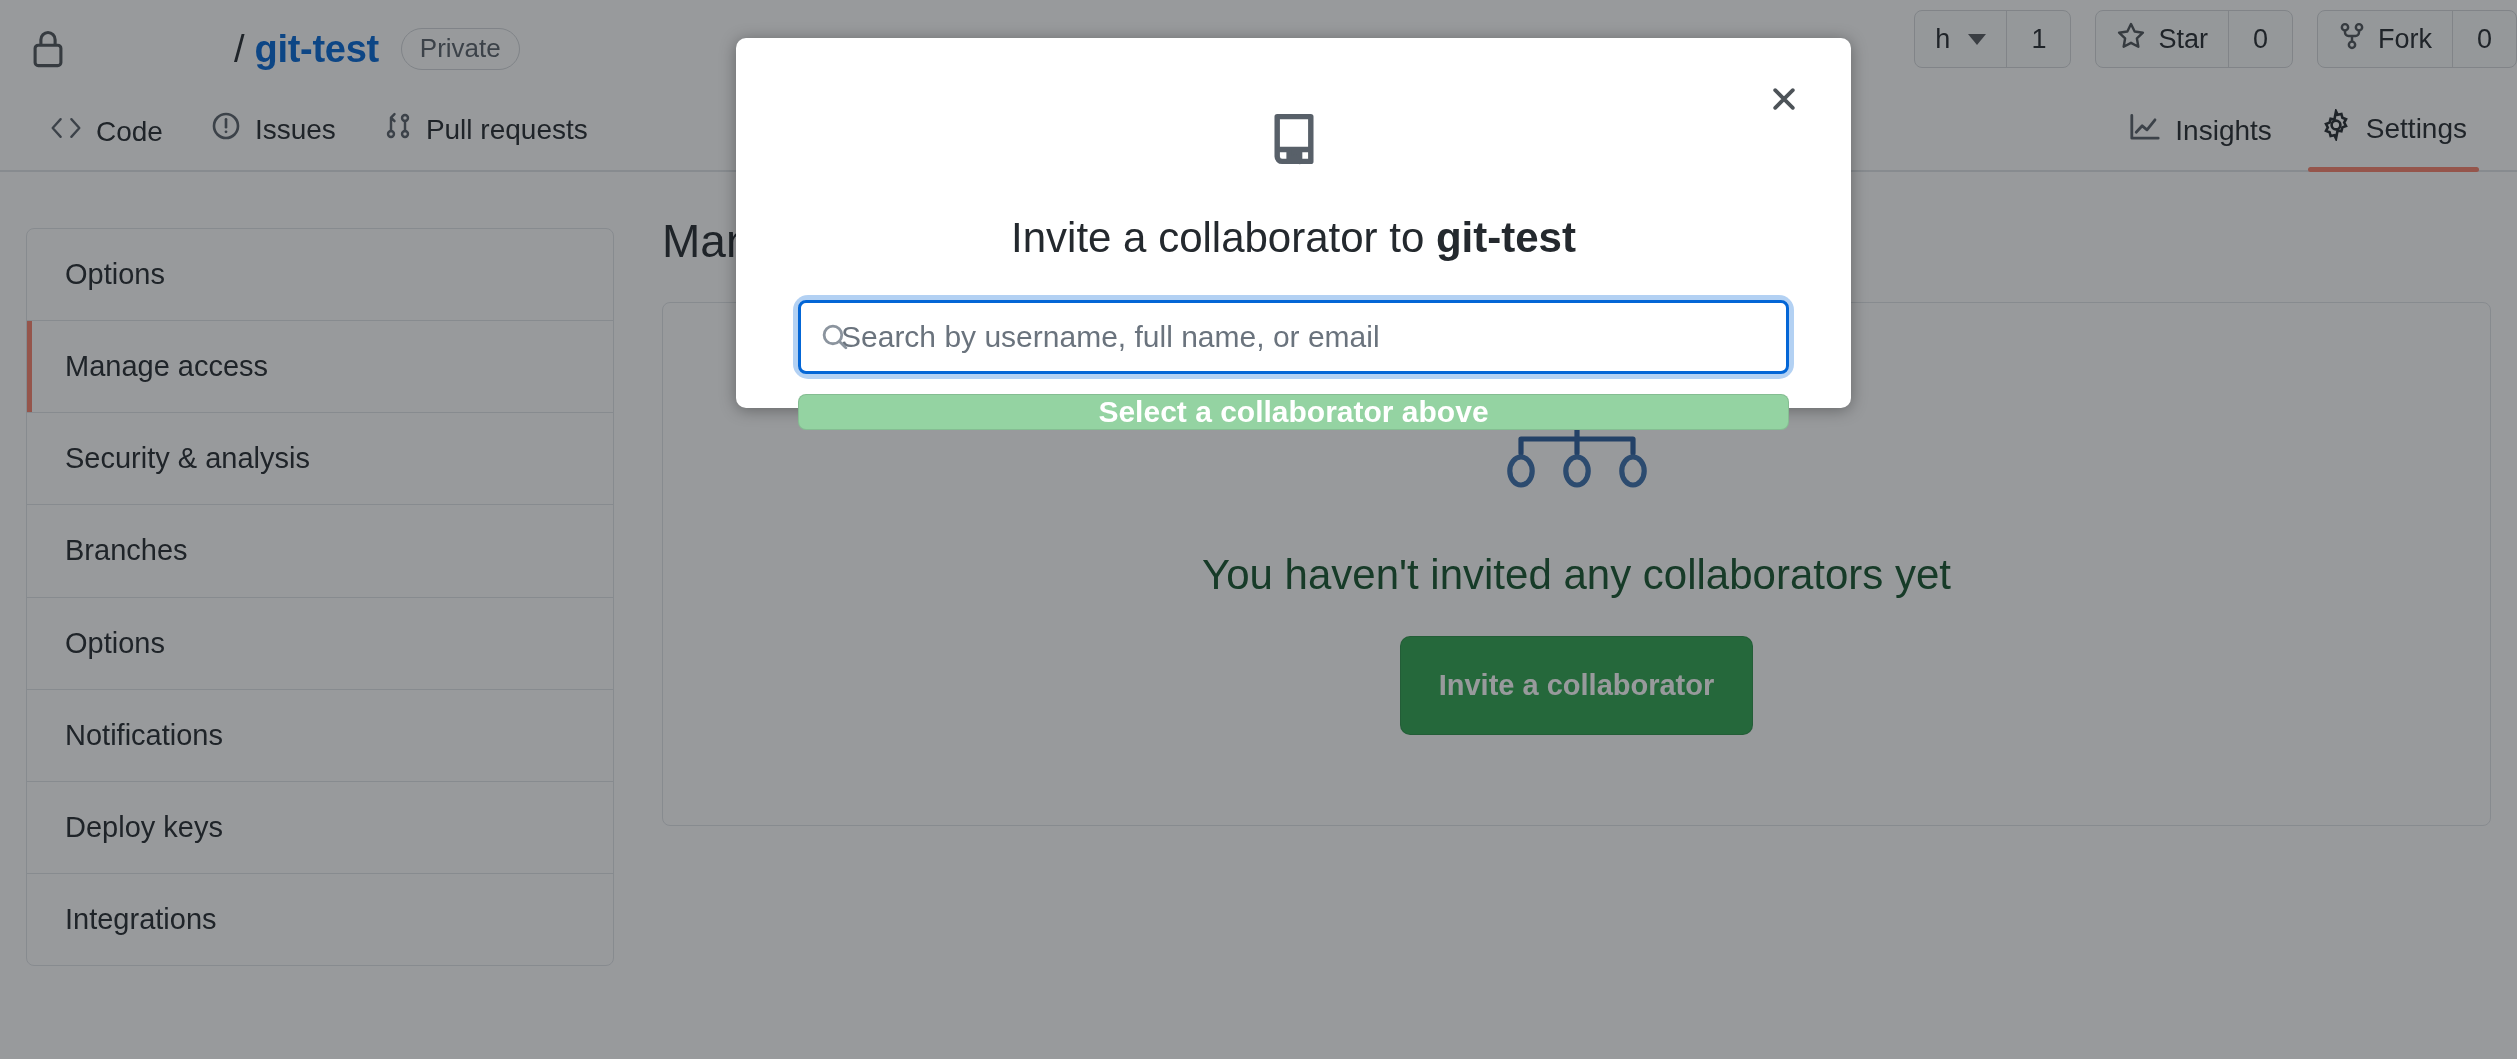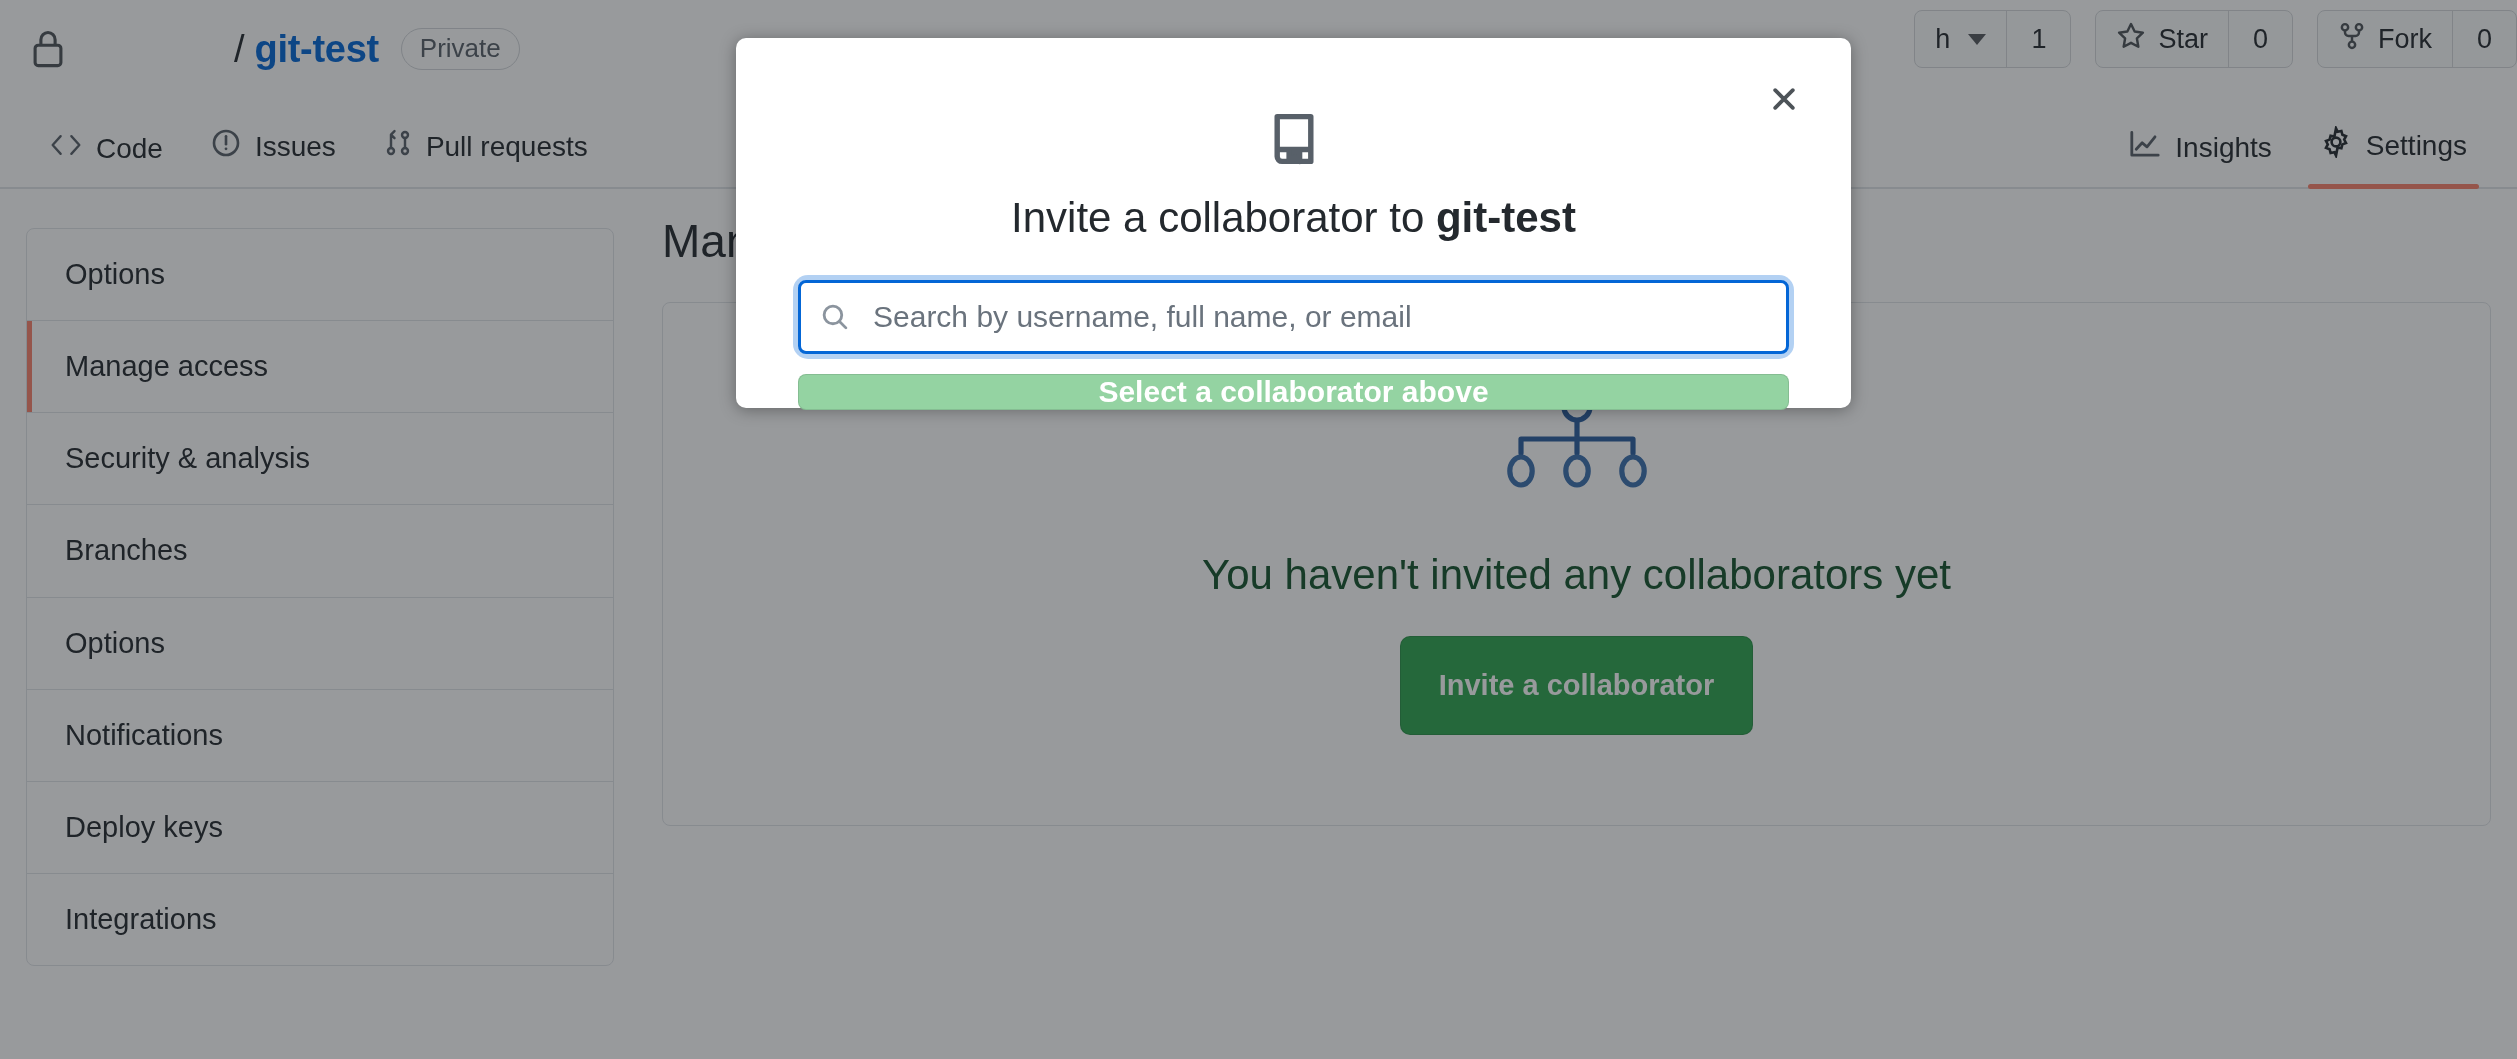--- a/index.html
+++ b/index.html
@@ -54,21 +54,21 @@
   }
   .btn-count { border-left: 1px solid #d5d8db; padding: 0 24px; }
   .caret {
     width: 0; height: 0; border-left: 9px solid transparent;
     border-right: 9px solid transparent; border-top: 11px solid #54585d;
     margin-left: 6px;
   }
 
   
   .nav-tabs {
-    position: absolute; top: 105px; left: 0; right: 0; height: 84px;
+    position: absolute; top: 88px; left: 0; right: 0; height: 84px;
     display: flex; align-items: flex-end; gap: 0;
     padding: 0 26px;
     border-bottom: 2px solid #e1e4e8;
   }
   .nav-tab {
     display: flex; align-items: center; gap: 14px;
     padding: 0 24px 22px; font-size: 28px; color: #24292e;
     position: relative; white-space: nowrap;
   }
   .nav-tab.active::after {
@@ -132,36 +132,36 @@
     padding: 0 62px;
     display: flex; flex-direction: column; align-items: center;
   }
   .modal-close {
     position: absolute; right: 46px; top: 40px;
     width: 42px; height: 42px;
     display: flex; align-items: center; justify-content: center;
   }
   .modal-repo-icon { margin-top: 72px; }
   .modal-title {
-    margin-top: 22px; font-size: 42px; color: #24292e; font-weight: 400;
+    margin-top: 42px; font-size: 42px; color: #24292e; font-weight: 400;
     white-space: nowrap;
   }
   .modal-title b { font-weight: 700; }
 
   .search-wrap {
     margin-top: 38px; width: 100%; position: relative;
     border-radius: 10px;
     box-shadow: 0 0 0 5px rgba(3,102,214,0.30);
   }
   .search-input {
     width: 100%; height: 74px;
     border: 3px solid #0366d6; border-radius: 8px;
     background: #ffffff;
     font-size: 30px; color: #586069;
-    padding: 0 24px 0 72px;
+    padding: 0 24px 0 40px;
     font-family: "Liberation Sans", sans-serif;
     outline: none;
   }
   .search-input::placeholder { color: #6a737d; opacity: 1; }
   .search-icon-box {
     position: absolute; left: 22px; top: 0; bottom: 0;
     display: flex; align-items: center; pointer-events: none;
   }
 
   .select-btn {

